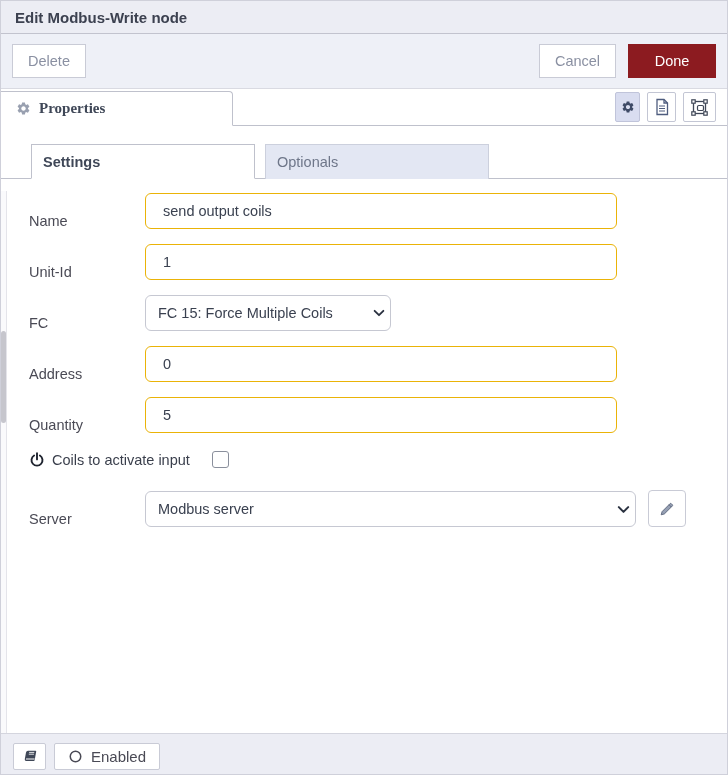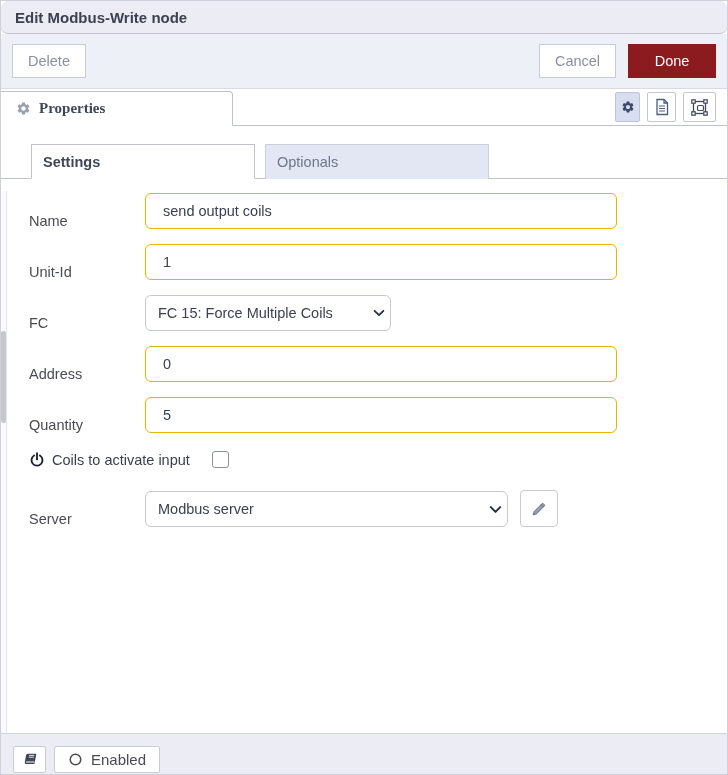--- a/index.html
+++ b/index.html
@@ -14,21 +14,21 @@
     position: relative; overflow: hidden;
   }
 
   
   .dlg-header {
     height: 33px; flex: 0 0 33px;
     background: var(--header-bg, #ECEDF4);
     border-bottom: 1px solid #c2c3ce;
     display: flex; align-items: center;
     padding-left: 14px;
-    font-size: 15px; font-weight: bold; color: #3C4150; border-radius: 7px;
+    font-size: 15px; font-weight: bold; color: #3C4150;
   }
 
   
   .dlg-toolbar {
     height: 55px; flex: 0 0 55px;
     background: var(--toolbar-bg, #EEF0F7);
     border-bottom: 1px solid #d9dae2;
     display: flex; align-items: center;
     padding: 0 11px;
   }
@@ -117,21 +117,21 @@
     padding: 0 17px; font-family: "Liberation Sans", sans-serif;
     font-size: 14.5px; color: #3A4150; background: #fff; outline: none;
   }
   .fake-select {
     height: 36px; border: 1px solid #c6c8d2; border-radius: 6px;
     background: #fff; display: flex; align-items: center;
     justify-content: space-between; padding: 0 4px 0 12px;
     font-size: 14.5px; color: #3A4150; cursor: pointer;
   }
   .sel-fc { width: 246px; }
-  .sel-server { width: 363px; }
+  .sel-server { width: 491px; }
 
   .delay-row { display: flex; align-items: center; margin: 18px 0 22px 0; }
   .delay-row .power { flex: 0 0 16px; margin-right: 7px; display:flex; }
   .delay-row .dlabel { font-size: 14.5px; color: #3A3F4C; }
   .cb {
     appearance: none; -webkit-appearance: none;
     width: 17px; height: 17px; margin-left: 22px;
     border: 1px solid #8a8f9c; border-radius: 3px; background: #fff;
     cursor: pointer;
   }
@@ -151,22 +151,22 @@
   .v-scrollbar .thumb {
     position: absolute; left: 0; top: 140px; width: 5px; height: 92px;
     background: #c6c6cd; border-radius: 3px;
   }
 
   
   .dlg-footer {
     height: 41px; flex: 0 0 41px;
     background: var(--header-bg, #ECEDF4);
     border-top: 1px solid #d4d5de;
-    display: flex; align-items: flex-start; gap: 8px;
-    padding: 12px 12px;
+    display: flex; align-items: flex-end; gap: 8px;
+    padding: 4px 12px;
   }
   .foot-btn {
     height: 27px; background: #fff; border: 1px solid #c9cbd6;
     border-radius: 2px; display: inline-flex; align-items: center;
     justify-content: center; cursor: pointer;
     font-size: 15px; color: #4A4A55;
   }
   .foot-library { width: 33px; }
   .foot-enabled { padding: 0 13px; gap: 8px; }
 

